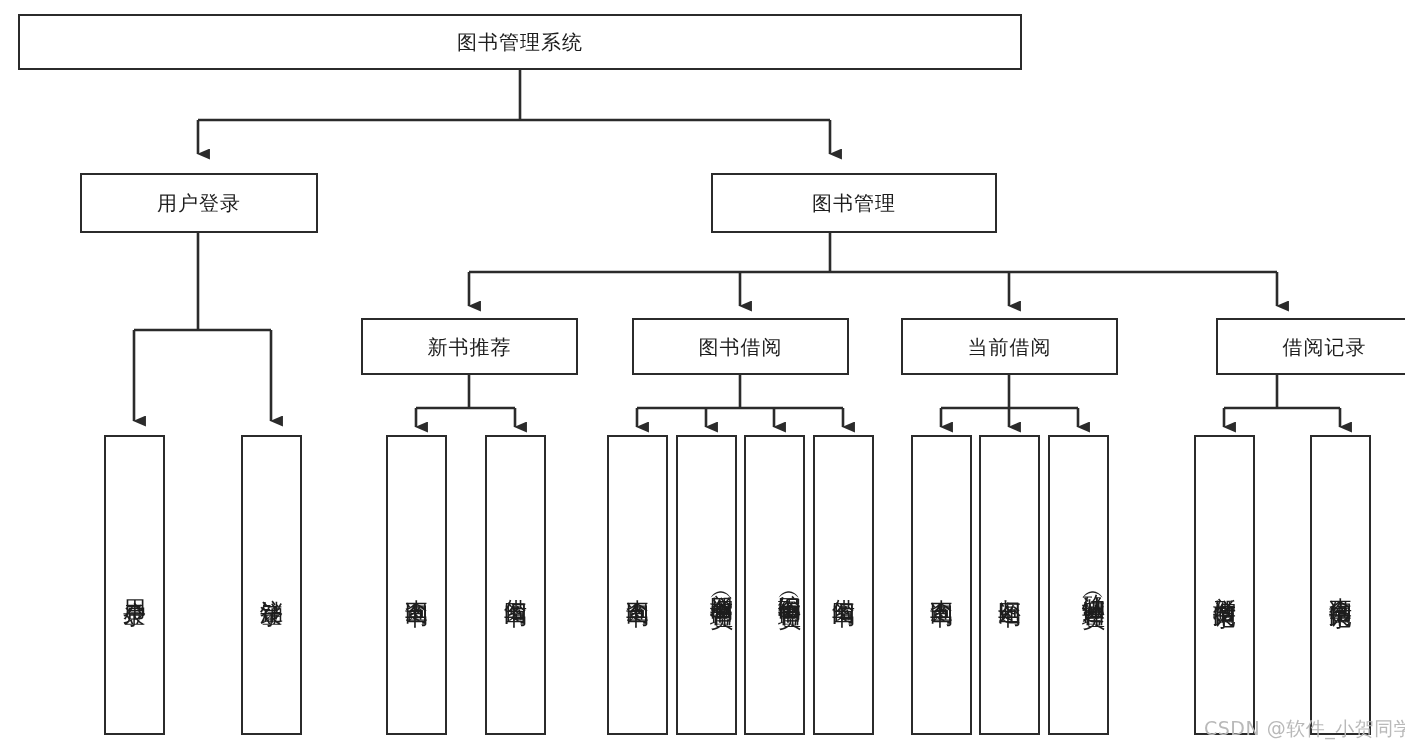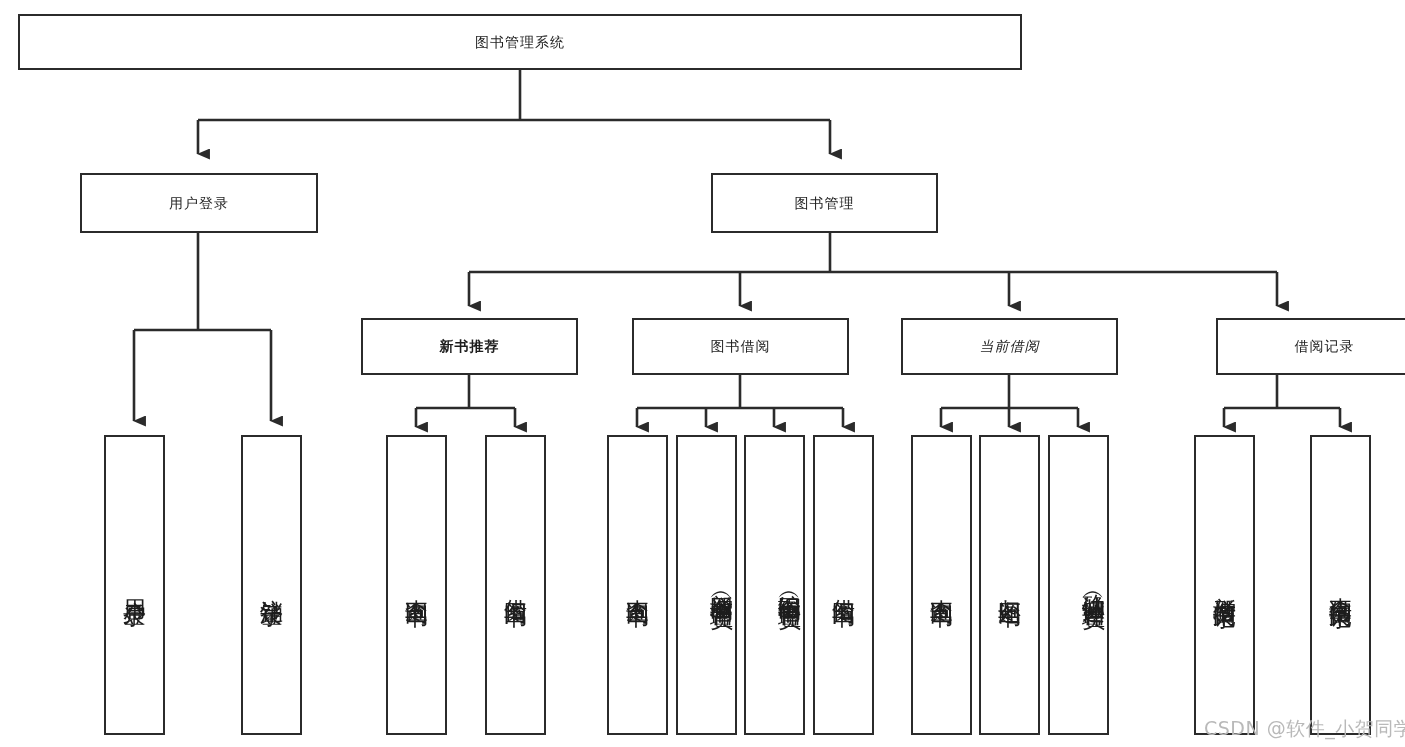--- a/index.html
+++ b/index.html
@@ -30,21 +30,21 @@
     position: absolute;
     box-sizing: border-box;
     background: #ffffff;
     border: 2.4px solid #2b2b2b;
     display: flex;
     align-items: center;
     justify-content: center;
     color: #1d1d1d;
   }
   .node.horiz {
-    font-size: 14px;
+    font-size: 20px;
     letter-spacing: 1px;
     line-height: 1.2;
   }
   .node.vert {
     writing-mode: vertical-rl;
     text-orientation: upright;
     font-size: 23px;
     line-height: 1.18;
     letter-spacing: 2px;
     padding: 4px 0;
@@ -120,33 +120,33 @@
   </svg>
 
   <div class="node horiz" style="left:18px; top:14px; width:1004px; height:56px;">
     <span>图书管理系统</span>
   </div>
 
   <div class="node horiz" style="left:80px; top:173px; width:238px; height:60px;">
     <span>用户登录</span>
   </div>
 
-  <div class="node horiz" style="left:711px; top:173px; width:227px; height:60px;">
+  <div class="node horiz" style="left:711px; top:173px; width:286px; height:60px;">
     <span>图书管理</span>
   </div>
 
-  <div class="node horiz" style="left:361px; top:318px; width:217px; height:57px;font-weight:bold;">
+  <div class="node horiz" style="left:361px; top:318px; width:217px; height:57px;">
     <span>新书推荐</span>
   </div>
 
   <div class="node horiz" style="left:632px; top:318px; width:217px; height:57px;text-align:right;">
     <span>图书借阅</span>
   </div>
 
-  <div class="node horiz" style="left:901px; top:318px; width:217px; height:57px;font-style:italic;">
+  <div class="node horiz" style="left:901px; top:318px; width:217px; height:57px;">
     <span>当前借阅</span>
   </div>
 
   <div class="node horiz" style="left:1169px; top:318px; width:217px; height:57px;margin-left:47px;">
     <span>借阅记录</span>
   </div>
 
   <div class="node vert" style="left:104px; top:435px; width:61px; height:300px;">
     <span>用户登录</span>
   </div>

